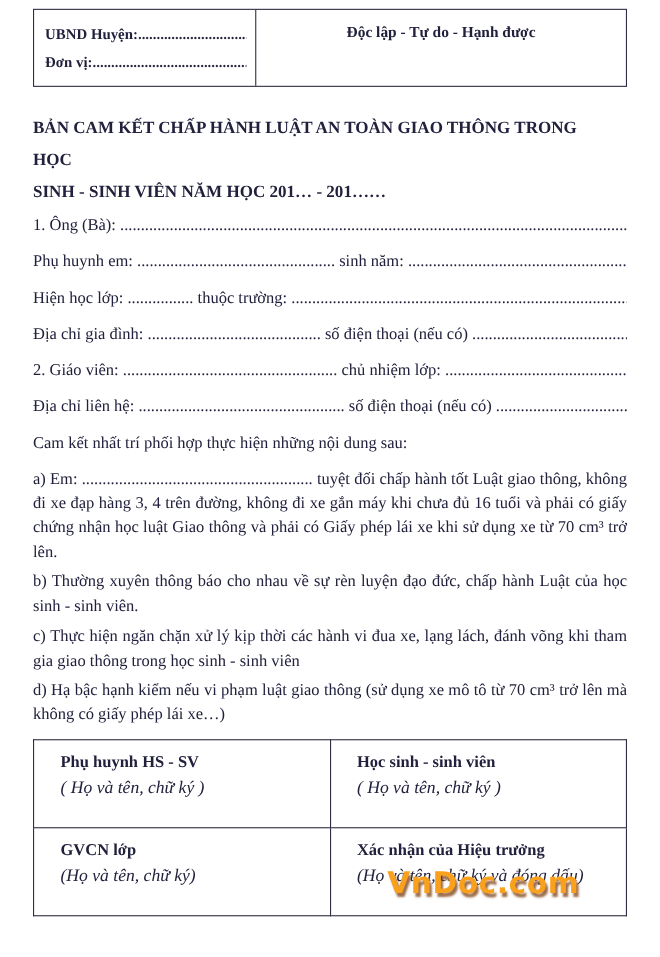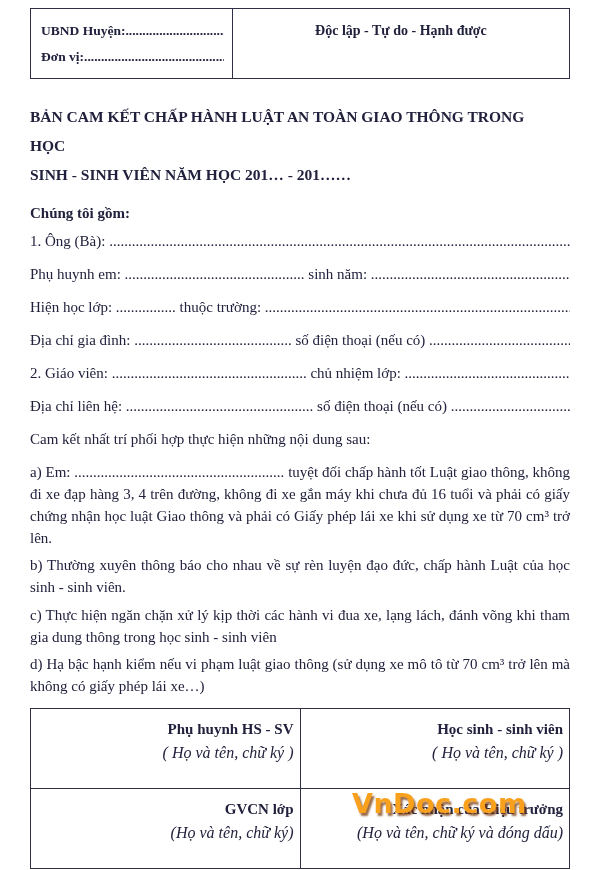--- a/index.html
+++ b/index.html
@@ -81,23 +81,23 @@
   }
 
   .sig-table {
     width: 100%;
     border-collapse: collapse;
     margin-top: 10px;
   }
   .sig-table td {
     border: 1.2px solid #2e2e44;
     width: 50%;
-    text-align: right;
+    text-align: left;
     vertical-align: top;
-    padding: 9px 6px 22px 6px;
+    padding: 9px 6px 22px 24px;
   }
   .sig-title {
     font-weight: bold;
     font-size: 15px;
     line-height: 1.5;
   }
   .sig-sub {
     font-style: italic;
     font-size: 16px;
     line-height: 1.6;
@@ -129,34 +129,33 @@
     <div class="header-right">
       <div class="nline2">Độc lập - Tự do - Hạnh được</div>
     </div>
   </div>
 
   <div class="title">
     <div>BẢN CAM KẾT CHẤP HÀNH LUẬT AN TOÀN GIAO THÔNG TRONG HỌC</div>
     <div>SINH - SINH VIÊN NĂM HỌC 201… - 201……</div>
   </div>
 
-  <p class="intro">Chúng tôi gồm:</p>
 
   <p class="form-line">1. Ông (Bà):  ......................................................................................................................................................</p>
   <p class="form-line">Phụ huynh em: ................................................  sinh năm:  ...............................................................</p>
   <p class="form-line">Hiện học lớp: ................  thuộc trường:  .................................................................................................</p>
   <p class="form-line">Địa chỉ gia đình: ..........................................  số điện thoại (nếu có)  ..................................................</p>
   <p class="form-line">2. Giáo viên: ....................................................  chủ nhiệm lớp:  ......................................................</p>
   <p class="form-line">Địa chỉ liên hệ: ..................................................  số điện thoại (nếu có)  ...........................................</p>
 
   <p class="commit-line">Cam kết nhất trí phối hợp thực hiện những nội dung sau:</p>
 
   <p class="para">a) Em: ........................................................ tuyệt đối chấp hành tốt Luật giao thông, không đi xe đạp hàng 3, 4 trên đường, không đi xe gắn máy khi chưa đủ 16 tuổi và phải có giấy chứng nhận học luật Giao thông và phải có Giấy phép lái xe khi sử dụng xe từ 70 cm³ trở lên.</p>
   <p class="para">b) Thường xuyên thông báo cho nhau về sự rèn luyện đạo đức, chấp hành Luật của học sinh - sinh viên.</p>
-  <p class="para">c) Thực hiện ngăn chặn xử lý kịp thời các hành vi đua xe, lạng lách, đánh võng khi tham gia dung thông trong học sinh - sinh viên</p>
+  <p class="para">c) Thực hiện ngăn chặn xử lý kịp thời các hành vi đua xe, lạng lách, đánh võng khi tham gia giao thông trong học sinh - sinh viên</p>
   <p class="para">d) Hạ bậc hạnh kiểm nếu vi phạm luật giao thông (sử dụng xe mô tô từ 70 cm³ trở lên mà không có giấy phép lái xe…)</p>
 
 
   <table class="sig-table">
     <tbody>
       <tr>
         <td>
           <div class="sig-title">Phụ huynh HS - SV</div>
           <div class="sig-sub">( Họ và tên, chữ ký )</div>
         </td>

